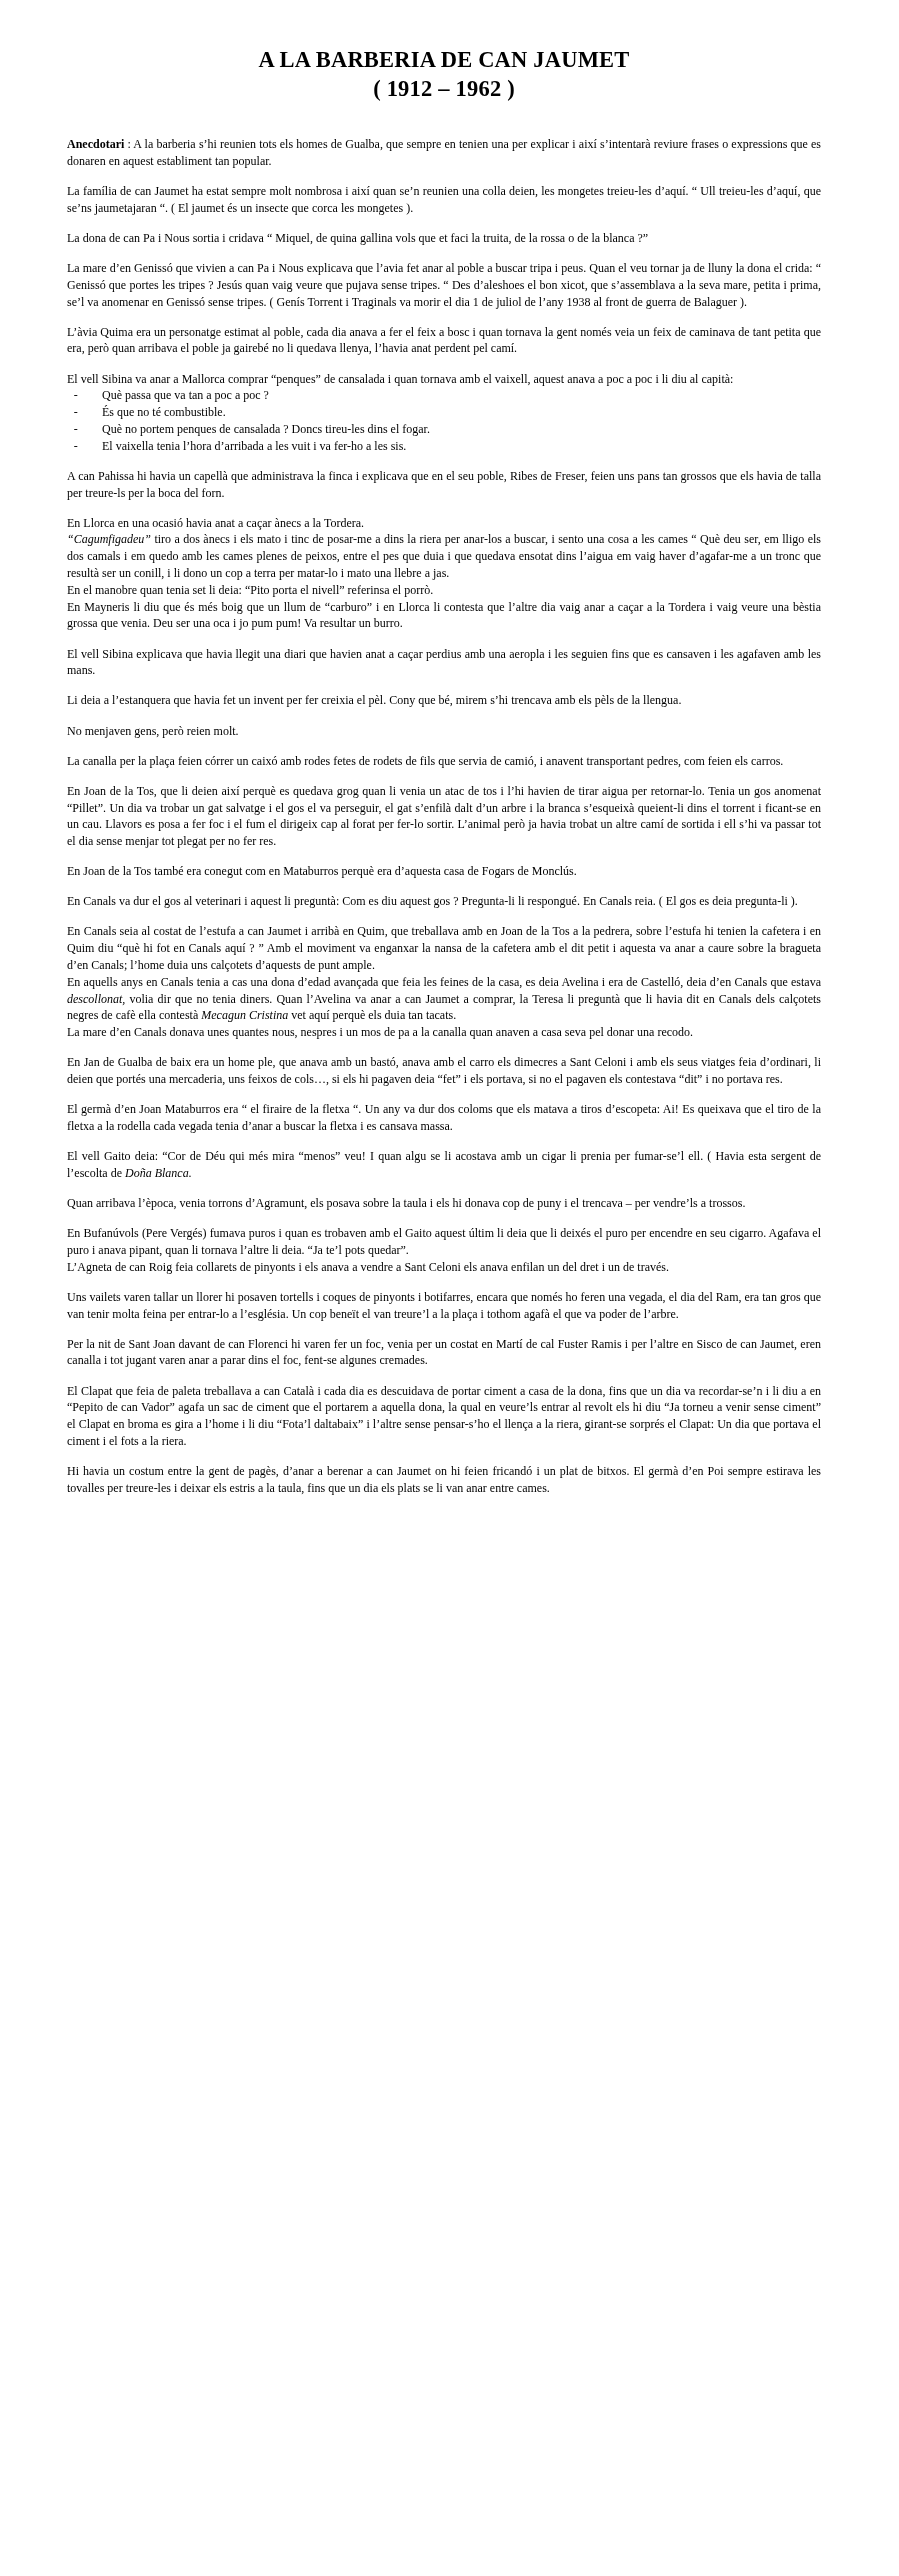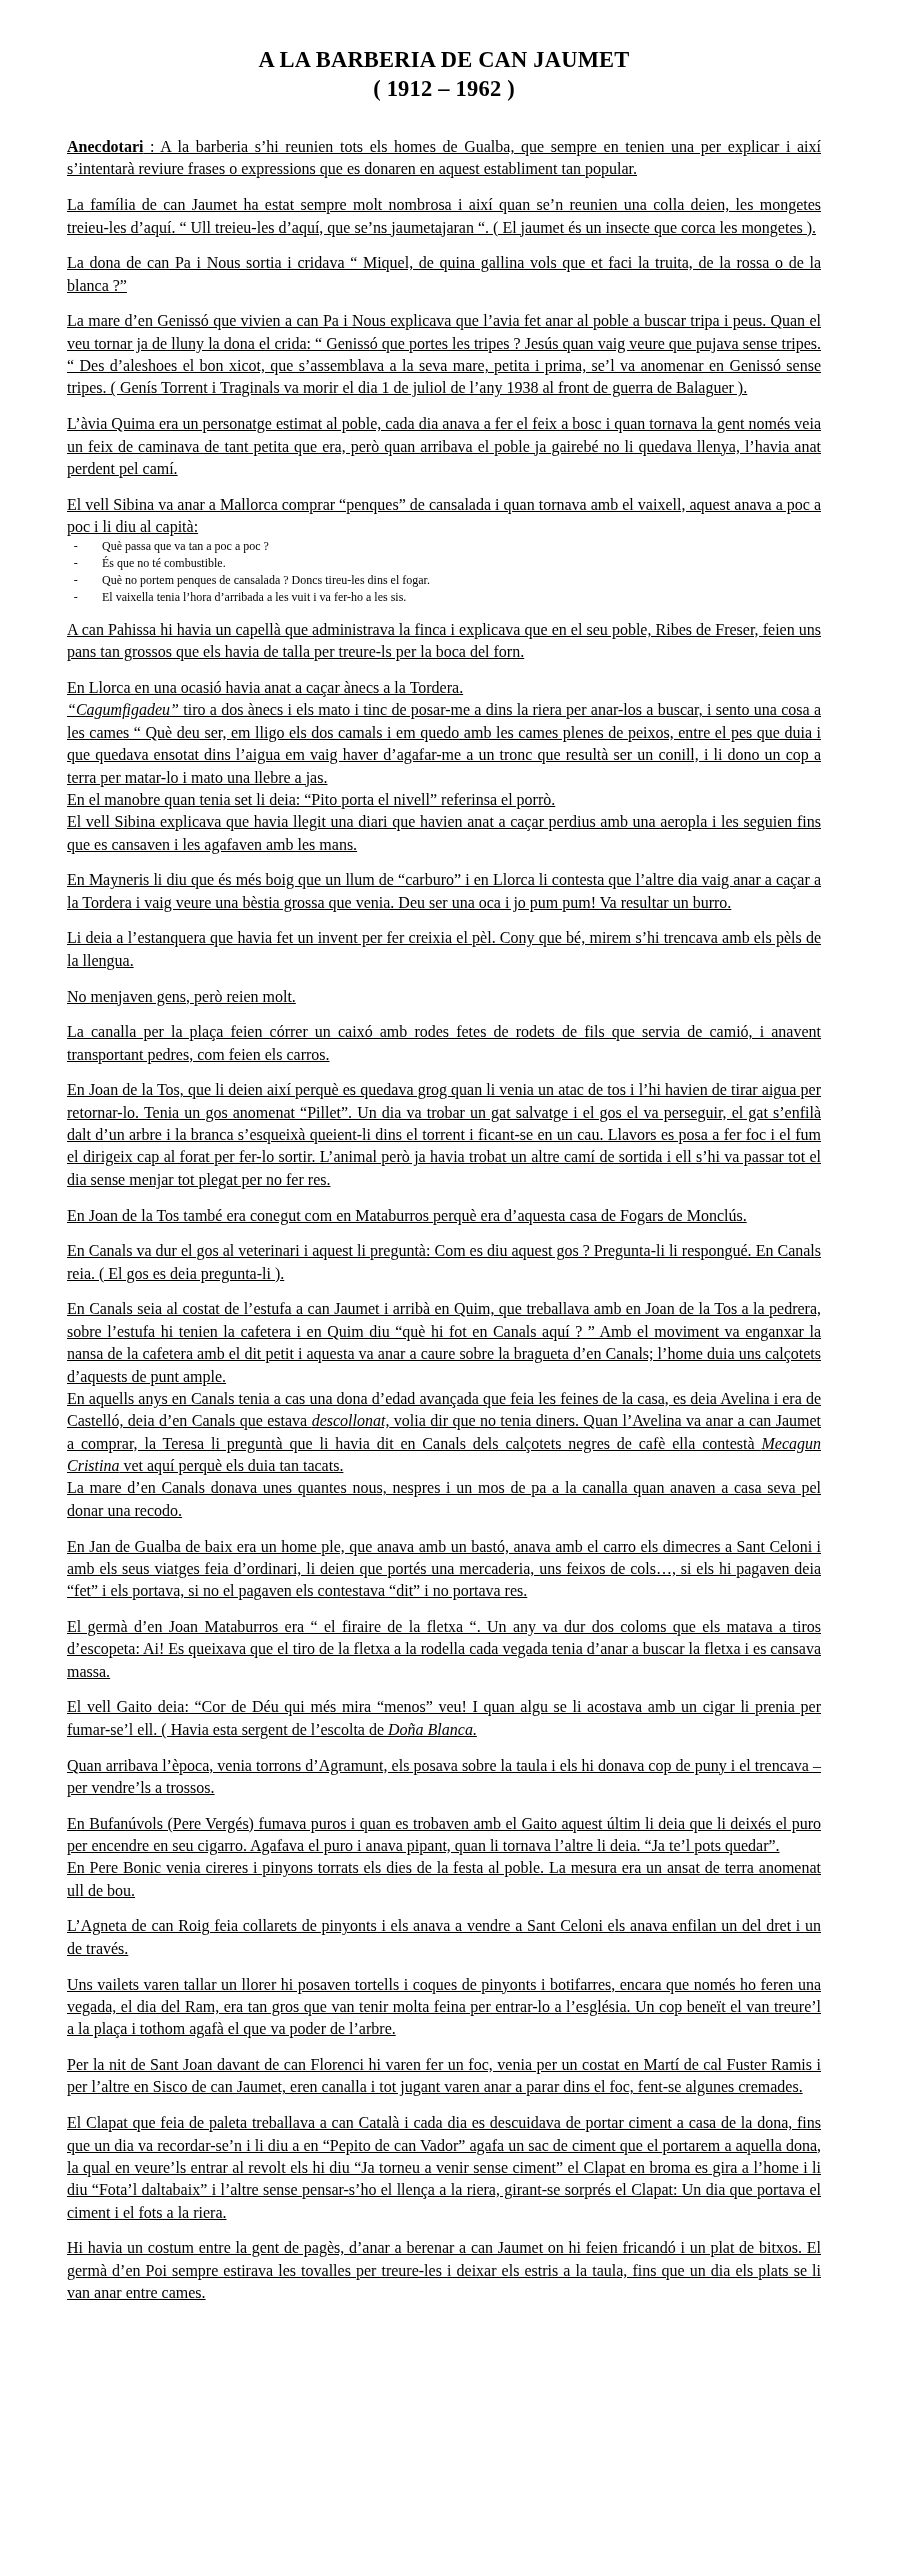--- a/index.html
+++ b/index.html
@@ -26,26 +26,25 @@
     font-size: 22.5px;
     line-height: 1.32;
     margin: 11.7px 0 0 0;
     letter-spacing: 0.2px;
   }
   .doc-title .line2 { display: block; }
   .body-block {
     margin-top: 32px;
   }
   p.para {
-    font-size: 16px;
+    font-size: 12px;
     line-height: 1.40;
     text-align: justify;
     margin: 0 0 13.3px 0;
     hyphens: none;
-    text-decoration: underline;
   }
   p.para.tight {
     margin-bottom: 0;
   }
   .lead { font-weight: bold; }
   .ital { font-style: italic; }
   ul.dashlist {
     list-style: none;
     margin: 0 0 13.3px 0;
     padding: 0;
@@ -93,23 +92,23 @@
       <li><span class="dash">-</span><span>És que no té combustible.</span></li>
       <li><span class="dash">-</span><span>Què no portem penques de cansalada ? Doncs tireu-les dins el fogar.</span></li>
       <li><span class="dash">-</span><span>El vaixella tenia l’hora d’arribada a les vuit i va fer-ho a les sis.</span></li>
     </ul>
 
     <p class="para">A can Pahissa hi havia un capellà que administrava la finca i explicava que en el seu poble, Ribes de Freser, feien uns pans tan grossos que els havia de talla per treure-ls per la boca del forn.</p>
 
     <p class="para tight">En Llorca en una ocasió havia anat a caçar ànecs a la Tordera.</p>
     <p class="para tight"><span class="ital">“Cagumfigadeu”</span><span> tiro a dos ànecs i els mato i tinc de posar-me a dins la riera per anar-los a buscar, i sento una cosa a les cames “ Què deu ser, em lligo els dos camals i em quedo amb les cames plenes de peixos, entre el pes que duia i que quedava ensotat dins l’aigua em vaig haver d’agafar-me a un tronc que resultà ser un conill, i li dono un cop a terra per matar-lo i mato una llebre a jas.</span></p>
     <p class="para tight">En el manobre quan tenia set li deia: “Pito porta el nivell” referinsa el porrò.</p>
+    <p class="para">En Mayneris li diu que és més boig que un llum de “carburo” i en Llorca li contesta que l’altre dia vaig anar a caçar a la Tordera i vaig veure una bèstia grossa que venia. Deu ser una oca i jo pum pum! Va resultar un burro.</p>
+
     <p class="para">El vell Sibina explicava que havia llegit una diari que havien anat a caçar perdius amb una aeropla i les seguien fins que es cansaven i les agafaven amb les mans.</p>
-
-    <p class="para">En Mayneris li diu que és més boig que un llum de “carburo” i en Llorca li contesta que l’altre dia vaig anar a caçar a la Tordera i vaig veure una bèstia grossa que venia. Deu ser una oca i jo pum pum! Va resultar un burro.</p>
 
     <p class="para">Li deia a l’estanquera que havia fet un invent per fer creixia el pèl. Cony que bé, mirem s’hi trencava amb els pèls de la llengua.</p>
 
     <p class="para">No menjaven gens, però reien molt.</p>
 
     <p class="para">La canalla per la plaça feien córrer un caixó amb rodes fetes de rodets de fils que servia de camió, i anavent transportant pedres, com feien els carros.</p>
 
     <p class="para">En Joan de la Tos, que li deien així perquè es quedava grog quan li venia un atac de tos i l’hi havien de tirar aigua per retornar-lo. Tenia un gos anomenat “Pillet”. Un dia va trobar un gat salvatge i el gos el va perseguir, el gat s’enfilà dalt d’un arbre i la branca s’esqueixà queient-li dins el torrent i ficant-se en un cau. Llavors es posa a fer foc i el fum el dirigeix cap al forat per fer-lo sortir. L’animal però ja havia trobat un altre camí de sortida i ell s’hi va passar tot el dia sense menjar tot plegat per no fer res.</p>
 
     <p class="para">En Joan de la Tos també era conegut com en Mataburros perquè era d’aquesta casa de Fogars de Monclús.</p>
@@ -122,21 +121,20 @@
 
     <p class="para">En Jan de Gualba de baix era un home ple, que anava amb un bastó, anava amb el carro els dimecres a Sant Celoni i amb els seus viatges feia d’ordinari, li deien que portés una mercaderia, uns feixos de cols…, si els hi pagaven deia “fet” i els portava, si no el pagaven els contestava “dit” i no portava res.</p>
 
     <p class="para">El germà d’en Joan Mataburros era “ el firaire de la fletxa “. Un any va dur dos coloms que els matava a tiros d’escopeta: Ai! Es queixava que el tiro de la fletxa a la rodella cada vegada tenia d’anar a buscar la fletxa i es cansava massa.</p>
 
     <p class="para"><span>El vell Gaito deia: “Cor de Déu qui més mira “menos” veu! I quan algu se li acostava amb un cigar li prenia per fumar-se’l ell. ( Havia esta sergent de l’escolta de </span><span class="ital">Doña Blanca.</span></p>
 
     <p class="para">Quan arribava l’època, venia torrons d’Agramunt, els posava sobre la taula i els hi donava cop de puny i el trencava – per vendre’ls a trossos.</p>
     <p class="para tight">En Bufanúvols (Pere Vergés) fumava puros i quan es trobaven amb el Gaito aquest últim li deia que li deixés el puro per encendre en seu cigarro. Agafava el puro i anava pipant, quan li tornava l’altre li deia. “Ja te’l pots quedar”.</p>
 
-    <p class="para">En Pere Bonic venia cireres i pinyons torrats els dies de la festa al poble. La mesura era un ansat de terra anomenat ull de bou.</p>
 
     <p class="para">L’Agneta de can Roig feia collarets de pinyonts i els anava a vendre a Sant Celoni els anava enfilan un del dret i un de través.</p>
 
     <p class="para">Uns vailets varen tallar un llorer hi posaven tortells i coques de pinyonts i botifarres, encara que només ho feren una vegada, el dia del Ram, era tan gros que van tenir molta feina per entrar-lo a l’església. Un cop beneït el van treure’l a la plaça i tothom agafà el que va poder de l’arbre.</p>
 
     <p class="para">Per la nit de Sant Joan davant de can Florenci hi varen fer un foc, venia per un costat en Martí de cal Fuster Ramis i per l’altre en Sisco de can Jaumet, eren canalla i tot jugant varen anar a parar dins el foc, fent-se algunes cremades.</p>
 
     <p class="para">El Clapat que feia de paleta treballava a can Català i cada dia es descuidava de portar ciment a casa de la dona, fins que un dia va recordar-se’n i li diu a en “Pepito de can Vador” agafa un sac de ciment que el portarem a aquella dona, la qual en veure’ls entrar al revolt els hi diu “Ja torneu a venir sense ciment” el Clapat en broma es gira a l’home i li diu “Fota’l daltabaix” i l’altre sense pensar-s’ho el llença a la riera, girant-se sorprés el Clapat: Un dia que portava el ciment i el fots a la riera.</p>
 
     <p class="para">Hi havia un costum entre la gent de pagès, d’anar a berenar a can Jaumet on hi feien fricandó i un plat de bitxos. El germà d’en Poi sempre estirava les tovalles per treure-les i deixar els estris a la taula, fins que un dia els plats se li van anar entre cames.</p>

